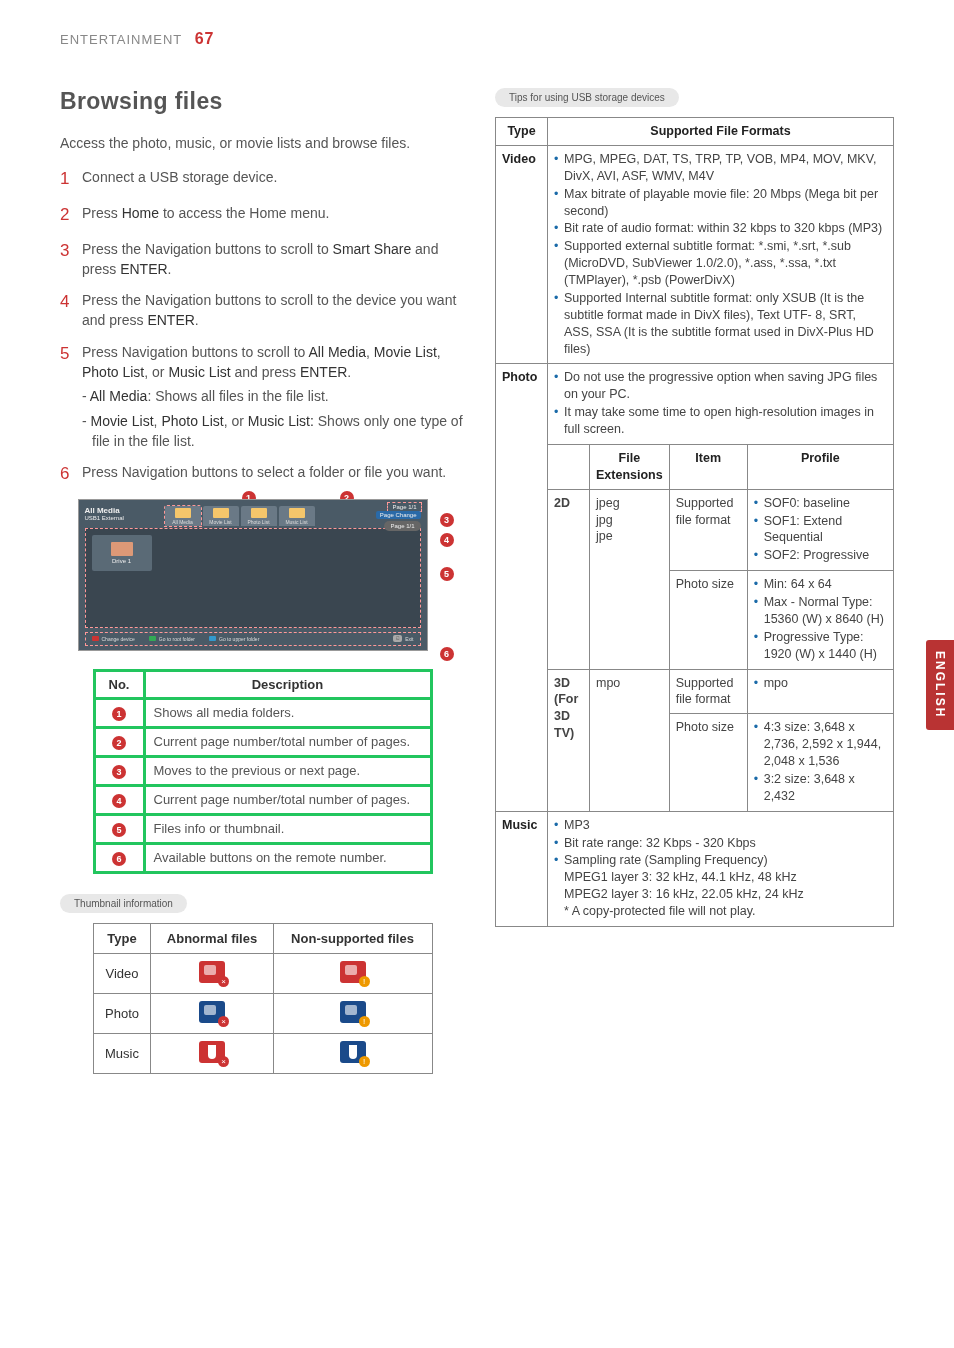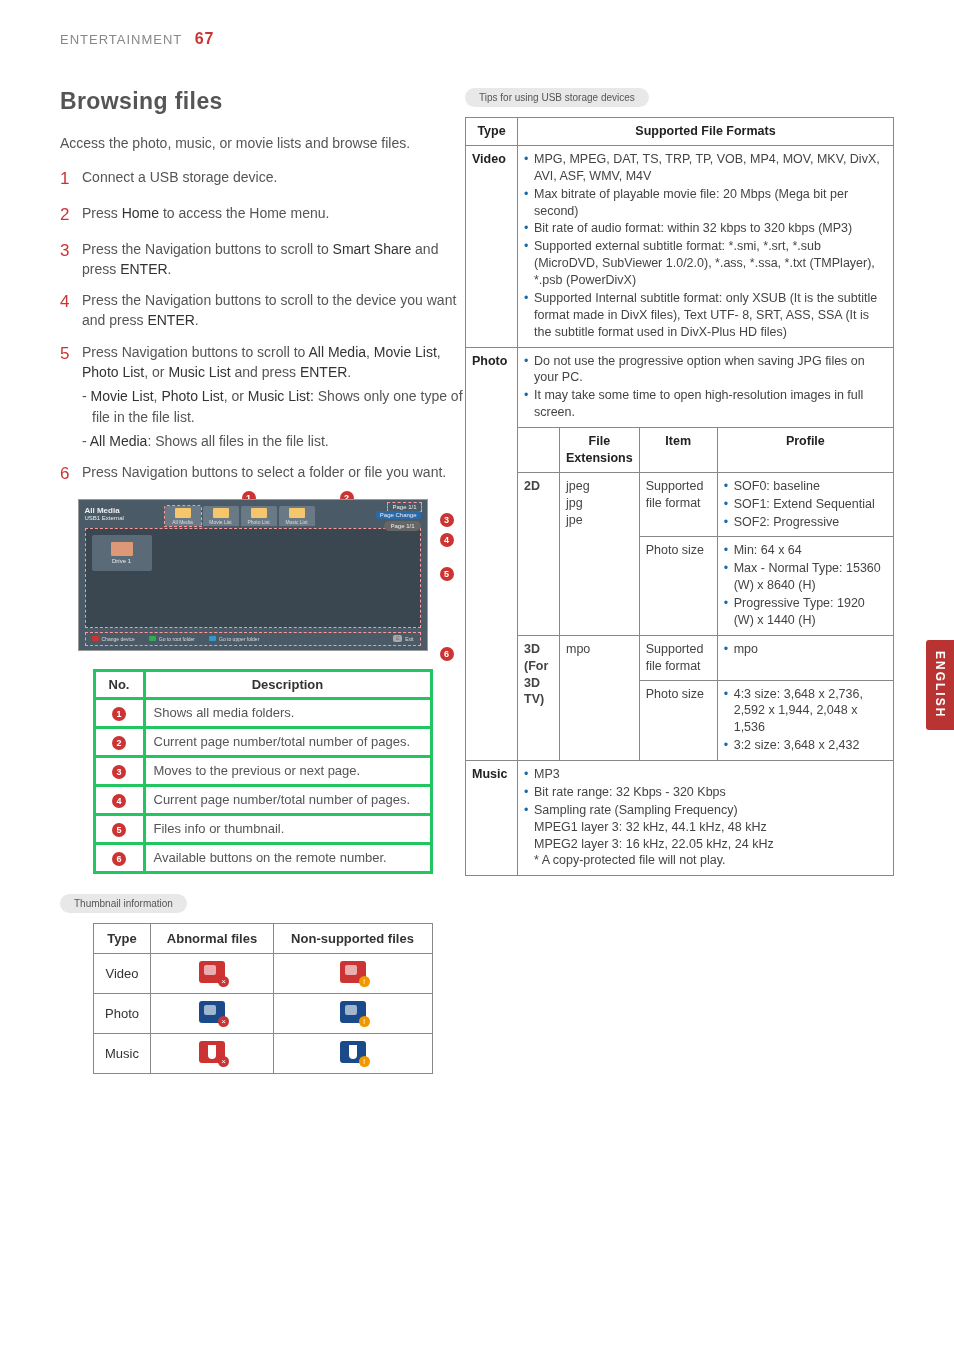--- a/index.html
+++ b/index.html
@@ -13,21 +13,21 @@
     position: relative;
     padding: 30px 60px 40px 60px;
   }
   .header {
     font-size: 13px;
     letter-spacing: 1px;
     color: #888;
     margin-bottom: 40px;
   }
   .page-num { color: #c33; font-size: 16px; font-weight: bold; margin-left: 8px; }
-  .columns { display: flex; }
+  .columns { display: flex; gap: 30px; }
   .col-left { flex: 0 0 405px; }
   .col-right { flex: 1; }
   h2 { font-size: 23px; font-weight: bold; color: #555; margin-bottom: 18px; letter-spacing: 0.4px; }
   p { margin-bottom: 14px; line-height: 1.45; color: #555; }
   .steps { list-style: none; }
   .steps > li { display: flex; margin-bottom: 11px; line-height: 1.45; }
   .step-num { color: #c33; font-size: 17px; font-weight: normal; width: 22px; flex-shrink: 0; }
   .step-body { flex: 1; color: #555; }
   .step-body .sub { margin-top: 4px; padding-left: 10px; text-indent: -10px; }
   b, strong { color: #333; font-weight: normal; }
@@ -150,22 +150,22 @@
           <span class="step-num">4</span>
         <div class="step-body">
           <span>Press the Navigation buttons to scroll to the device you want and press </span><b>ENTER</b><span>.</span>
         </div>
         </li>
 
       <li>
           <span class="step-num">5</span>
         <div class="step-body">
           <span>Press Navigation buttons to scroll to </span><b>All Media</b><span>, </span><b>Movie List</b><span>, </span><b>Photo List</b><span>, or </span><b>Music List</b><span> and press </span><b>ENTER</b><span>.</span>
+          <div class="sub">- <b>All Media</b><span>: Shows all files in the file list.</span></div>
           <div class="sub">- <b>Movie List</b><span>, </span><b>Photo List</b><span>, or </span><b>Music List:</b><span>  Shows only one type of file in the file list.</span></div>
-          <div class="sub">- <b>All Media</b><span>: Shows all files in the file list.</span></div>
         </div>
         </li>
 
       <li>
           <span class="step-num">6</span>
         <div class="step-body">Press Navigation buttons to select a folder or file you want.</div>
         </li>
     </ol>
 
     

